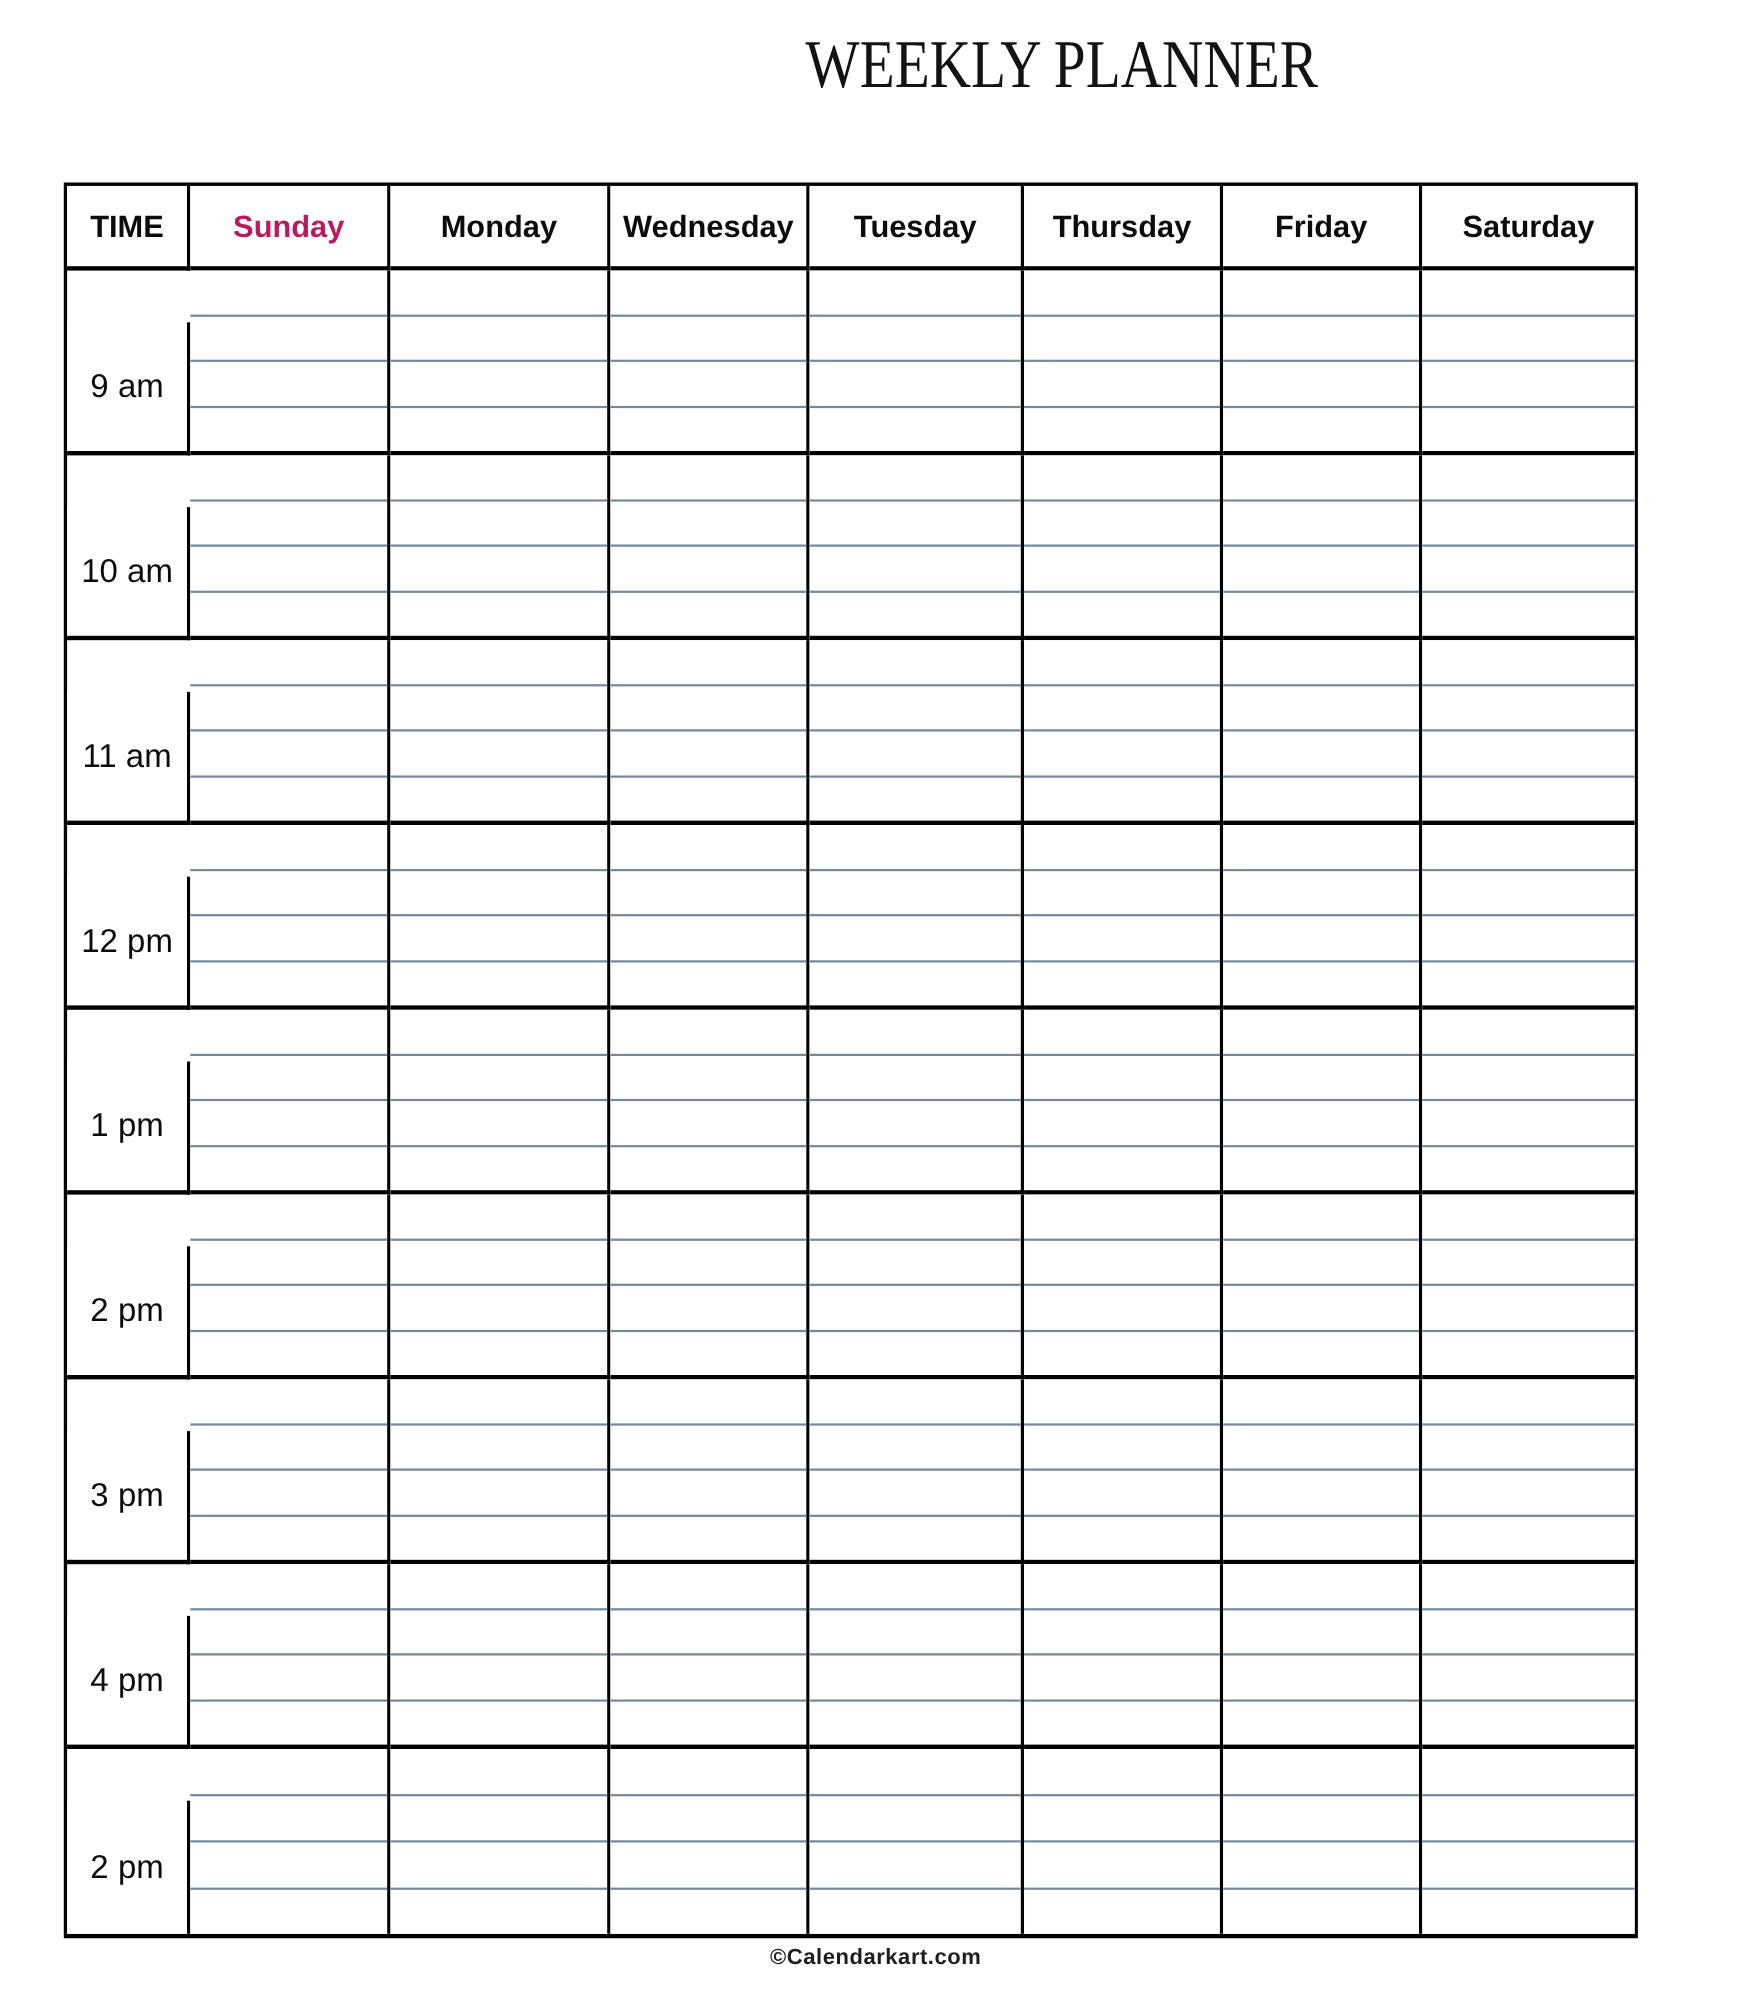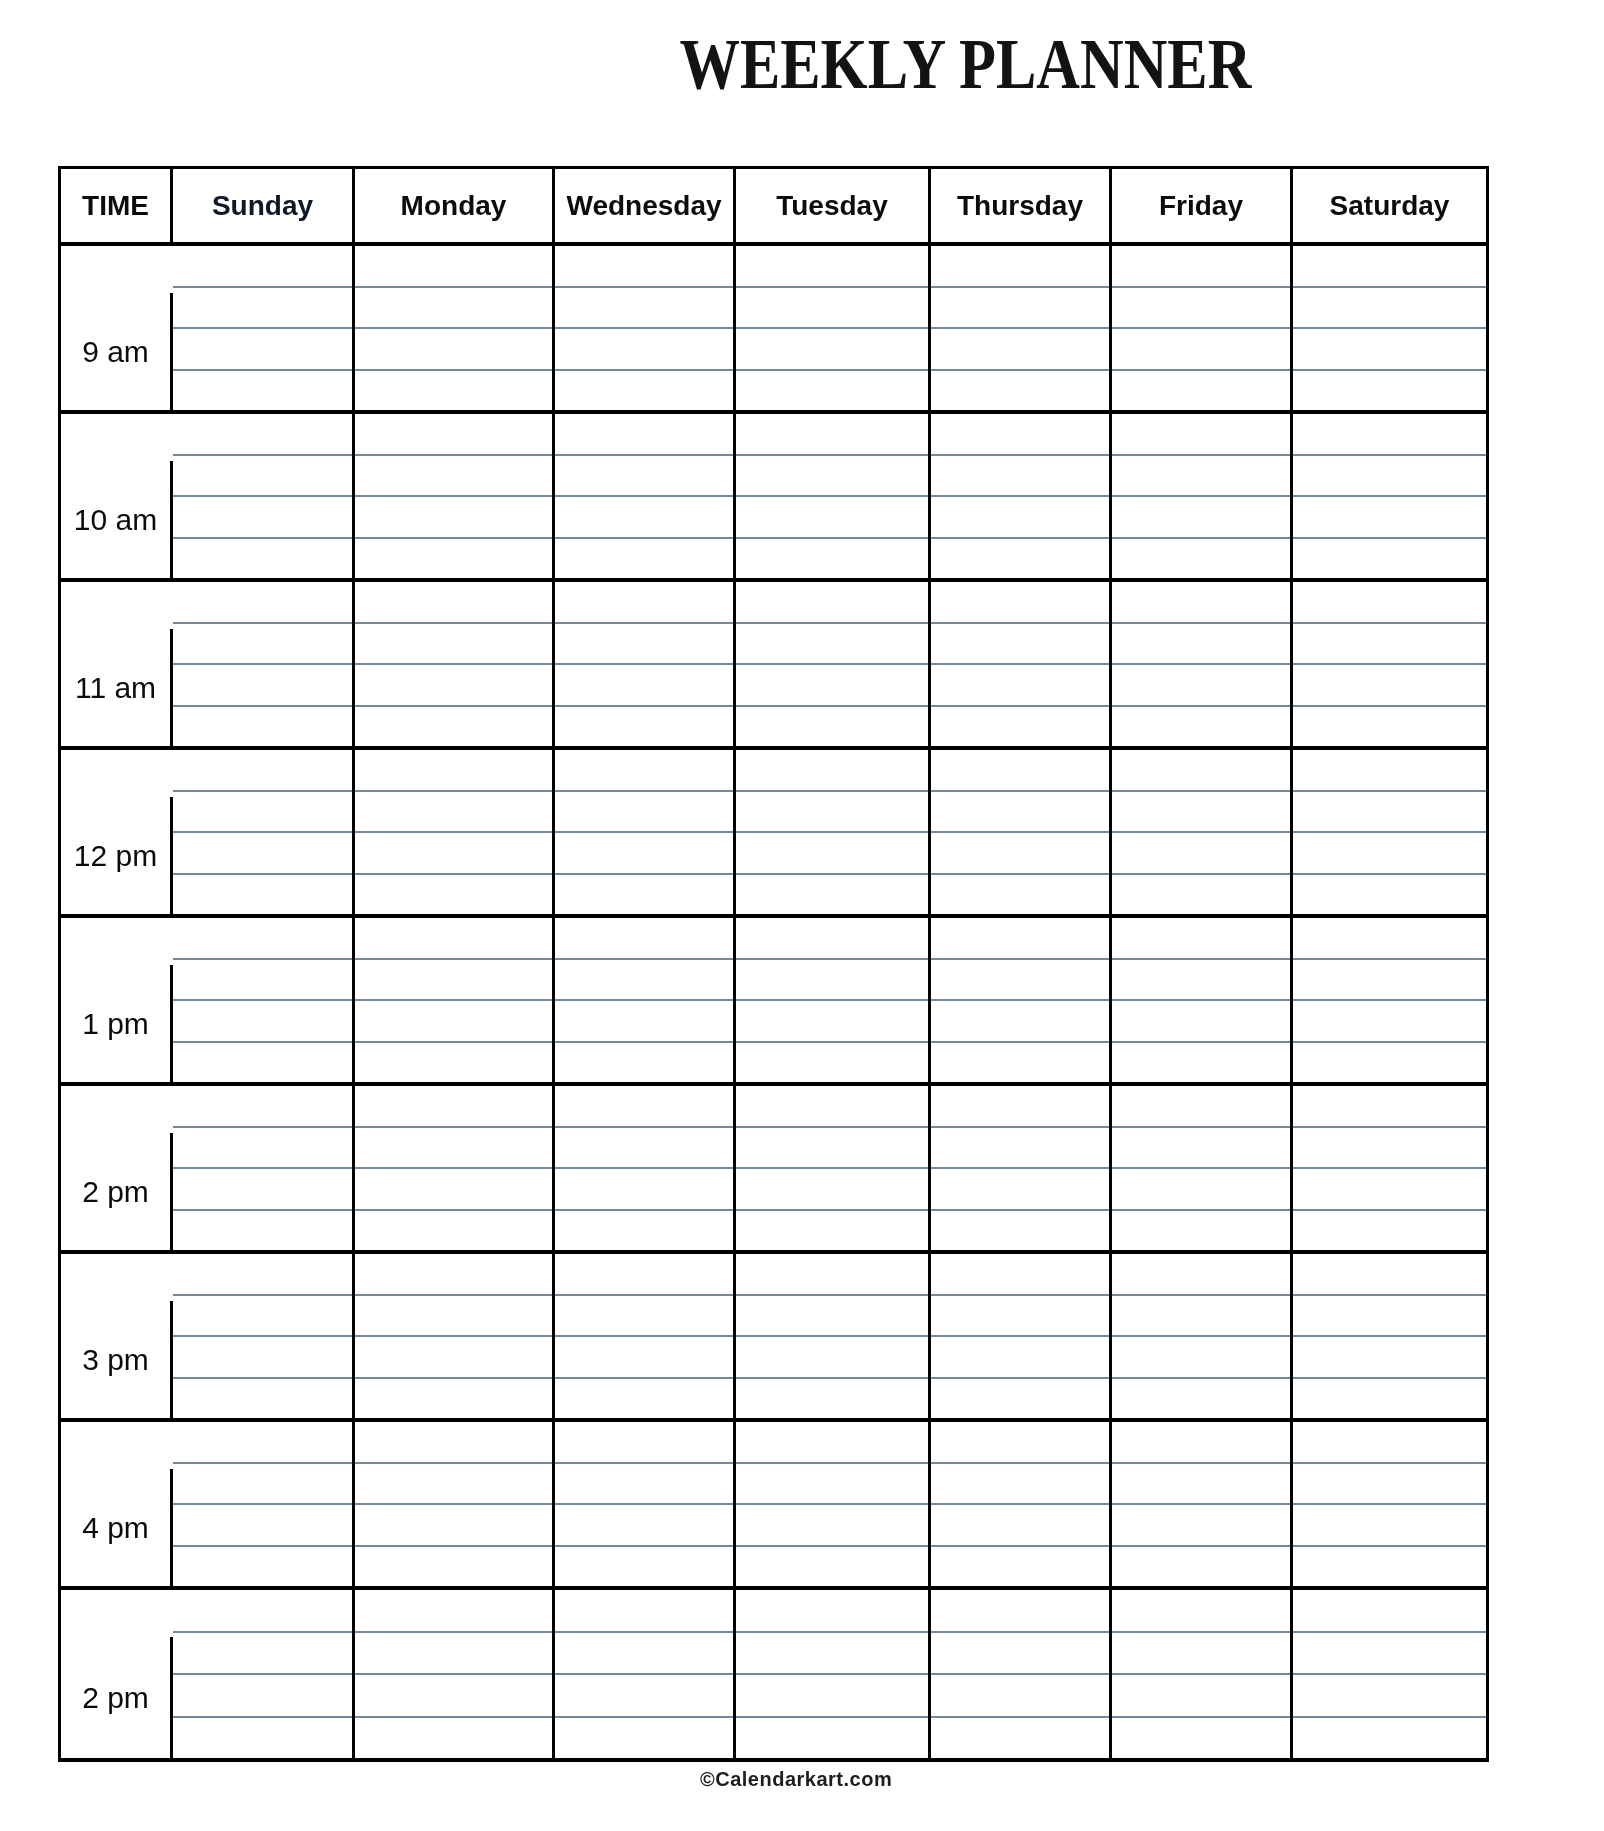--- a/index.html
+++ b/index.html
@@ -18,22 +18,22 @@
     --red: #d22b27;
     --title: #131313;
   }
   .page-title {
     position: absolute;
     left: 460px;
     top: 28px;
     width: 1010px;
     text-align: center;
     font-family: "Liberation Serif", serif;
-    font-weight: 700;
-    font-size: 72px;
+    font-weight: 400;
+    font-size: 62px;
     line-height: 1.0;
     color: var(--title);
     white-space: nowrap;
   }
   .page-title .squeeze {
     display: inline-block;
     transform: scaleX(0.84);
     transform-origin: 50% 50%;
     letter-spacing: 0px;
   }
@@ -102,21 +102,21 @@
 </style>
 </head>
 <body>
 
 <div class="page-title">
   <span class="squeeze">WEEKLY PLANNER</span>
 </div>
 
 <div class="planner-table" id="planner-table">
     <div class="hcell">TIME</div>
-    <div class="hcell" style="color: #0f172a;">Sunday</div>
+    <div class="hcell" style="color: #be185d;">Sunday</div>
     <div class="hcell">Monday</div>
     <div class="hcell">Wednesday</div>
     <div class="hcell">Tuesday</div>
     <div class="hcell">Thursday</div>
     <div class="hcell">Friday</div>
     <div class="hcell col-last">Saturday</div>
     <div class="tcell">
       <span>9 am</span>
     </div>
     <div class="dcell">

